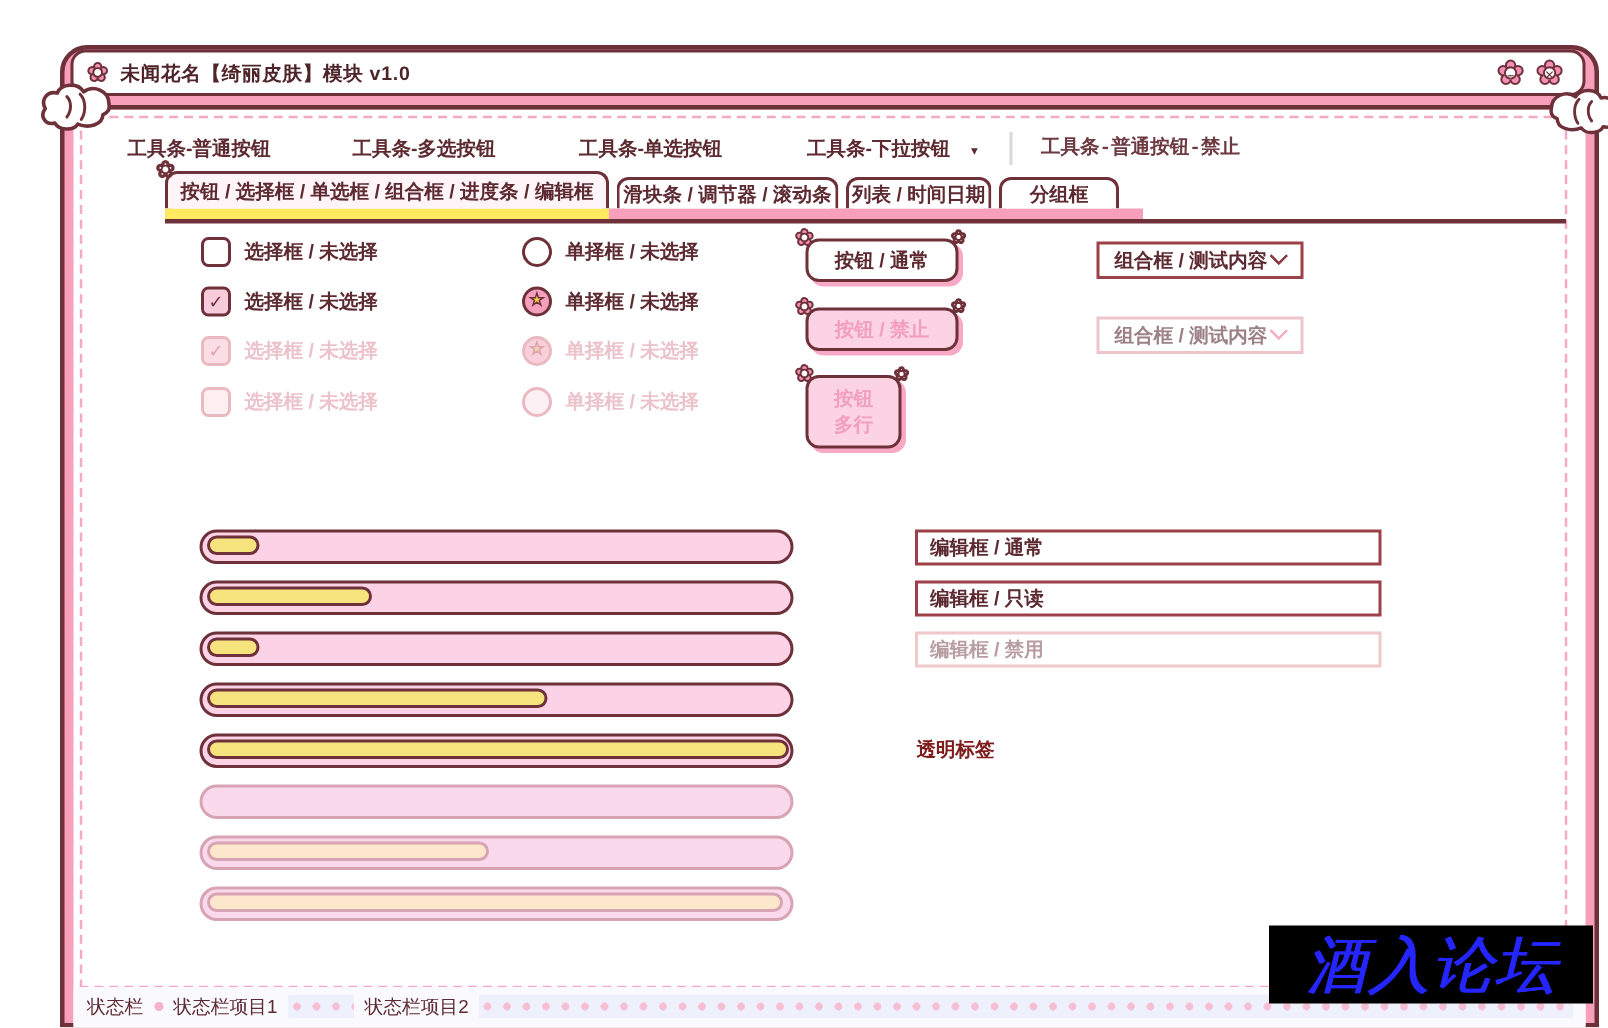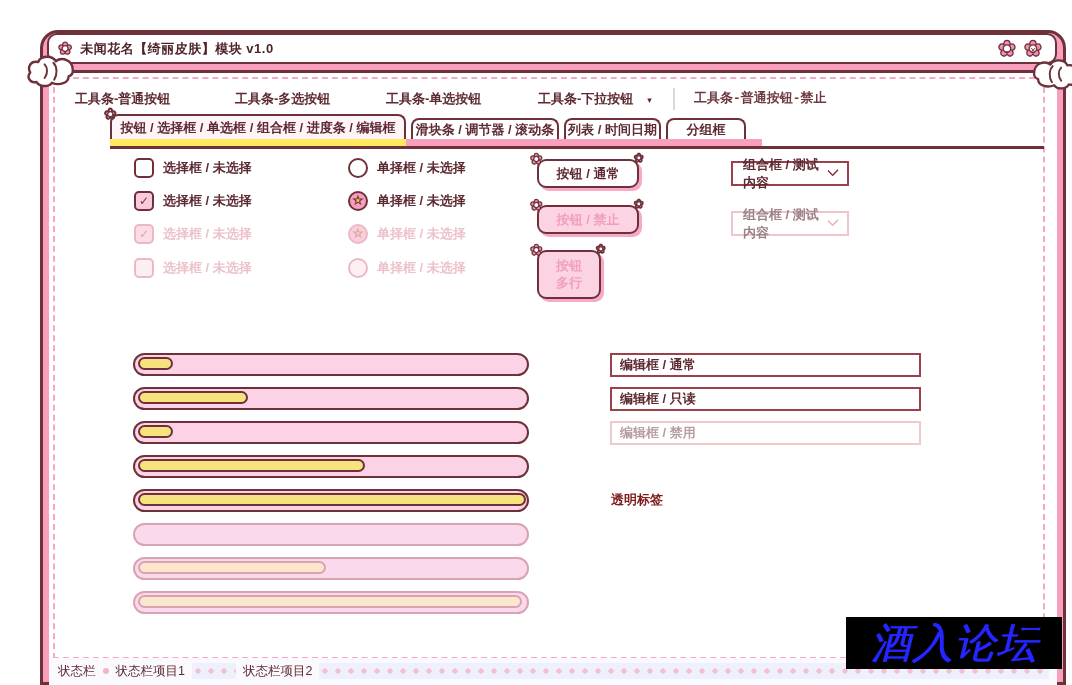--- a/index.html
+++ b/index.html
@@ -57,21 +57,21 @@
   .radio.dis .star{color:#f2d8a8;-webkit-text-stroke:1px #dfa3b0;}
   
   .btn{position:absolute;box-sizing:border-box;border:2.5px solid #6e3139;border-radius:9px;background:#fff;
        box-shadow:3px 3px 0 #f8a9c6;display:flex;align-items:center;justify-content:center;
        font-size:13px;font-weight:bold;color:#5d2a31;z-index:6;cursor:pointer;}
   .btn.pink{background:#fcd3e2;color:#f19fbc;cursor:default;}
   .btn .bloom-tl{position:absolute;left:-9px;top:-10px;font-size:15px;}
   .btn .bloom-tr{position:absolute;right:-7px;top:-9px;font-size:12px;}
   .btn.multi{flex-direction:column;line-height:1.3;}
   
-  .combo{position:absolute;box-sizing:border-box;width:118px;height:25px;border:2px solid #9c4049;
+  .combo{position:absolute;box-sizing:border-box;width:138px;height:25px;border:2px solid #9c4049;
          background:#fff;display:flex;align-items:center;justify-content:space-between;
          padding:0 10px;font-size:13px;font-weight:bold;color:#5d2a31;z-index:6;cursor:pointer;}
   .combo.dis{border-color:#eec6ca;color:#9c8186;cursor:default;}
   .chev{width:7px;height:7px;border-right:2.5px solid #8d3a42;border-bottom:2.5px solid #8d3a42;
         transform:rotate(45deg) translate(-2px,-2px);border-radius:1px;}
   .combo.dis .chev{border-color:#f0b4c0;}
   
   .pbar{position:absolute;left:133px;width:396px;height:23px;box-sizing:border-box;
         border:2.5px solid #6e3139;border-radius:12px;background:#fbd2e6;z-index:6;}
   .pfill{position:absolute;left:3px;top:2px;height:9px;box-sizing:content-box;
@@ -126,21 +126,21 @@
     <span class="tb-btn">
       <span class="flower">✿</span>
       <span class="tb-mark">–</span>
     </span>
     <span class="tb-btn">
       <span class="flower">✿</span>
       <span class="tb-mark">✕</span>
     </span>
   </div>
 
-  <span class="tool-item" style="left:75px;">工具条-普通按钮</span>
+  <span class="tool-item" style="left:85px;">工具条-普通按钮</span>
   <span class="tool-item" style="left:235px;">工具条-多选按钮</span>
   <span class="tool-item" style="left:386px;">工具条-单选按钮</span>
   <span class="tool-item" style="left:538px;">
     <span>工具条-下拉按钮</span><span class="dd-arrow">▾</span>
   </span>
   <span class="tool-sep"></span>
   <span class="tool-item disabled" style="left:694px;font-family:Liberation Mono, monospace;">工具条-普通按钮-禁止</span>
 
   <div class="tab active" style="left:110px;top:114px;width:296px;height:25px;line-height:23px;">
     <span class="flower white tab-flower">❀</span>

